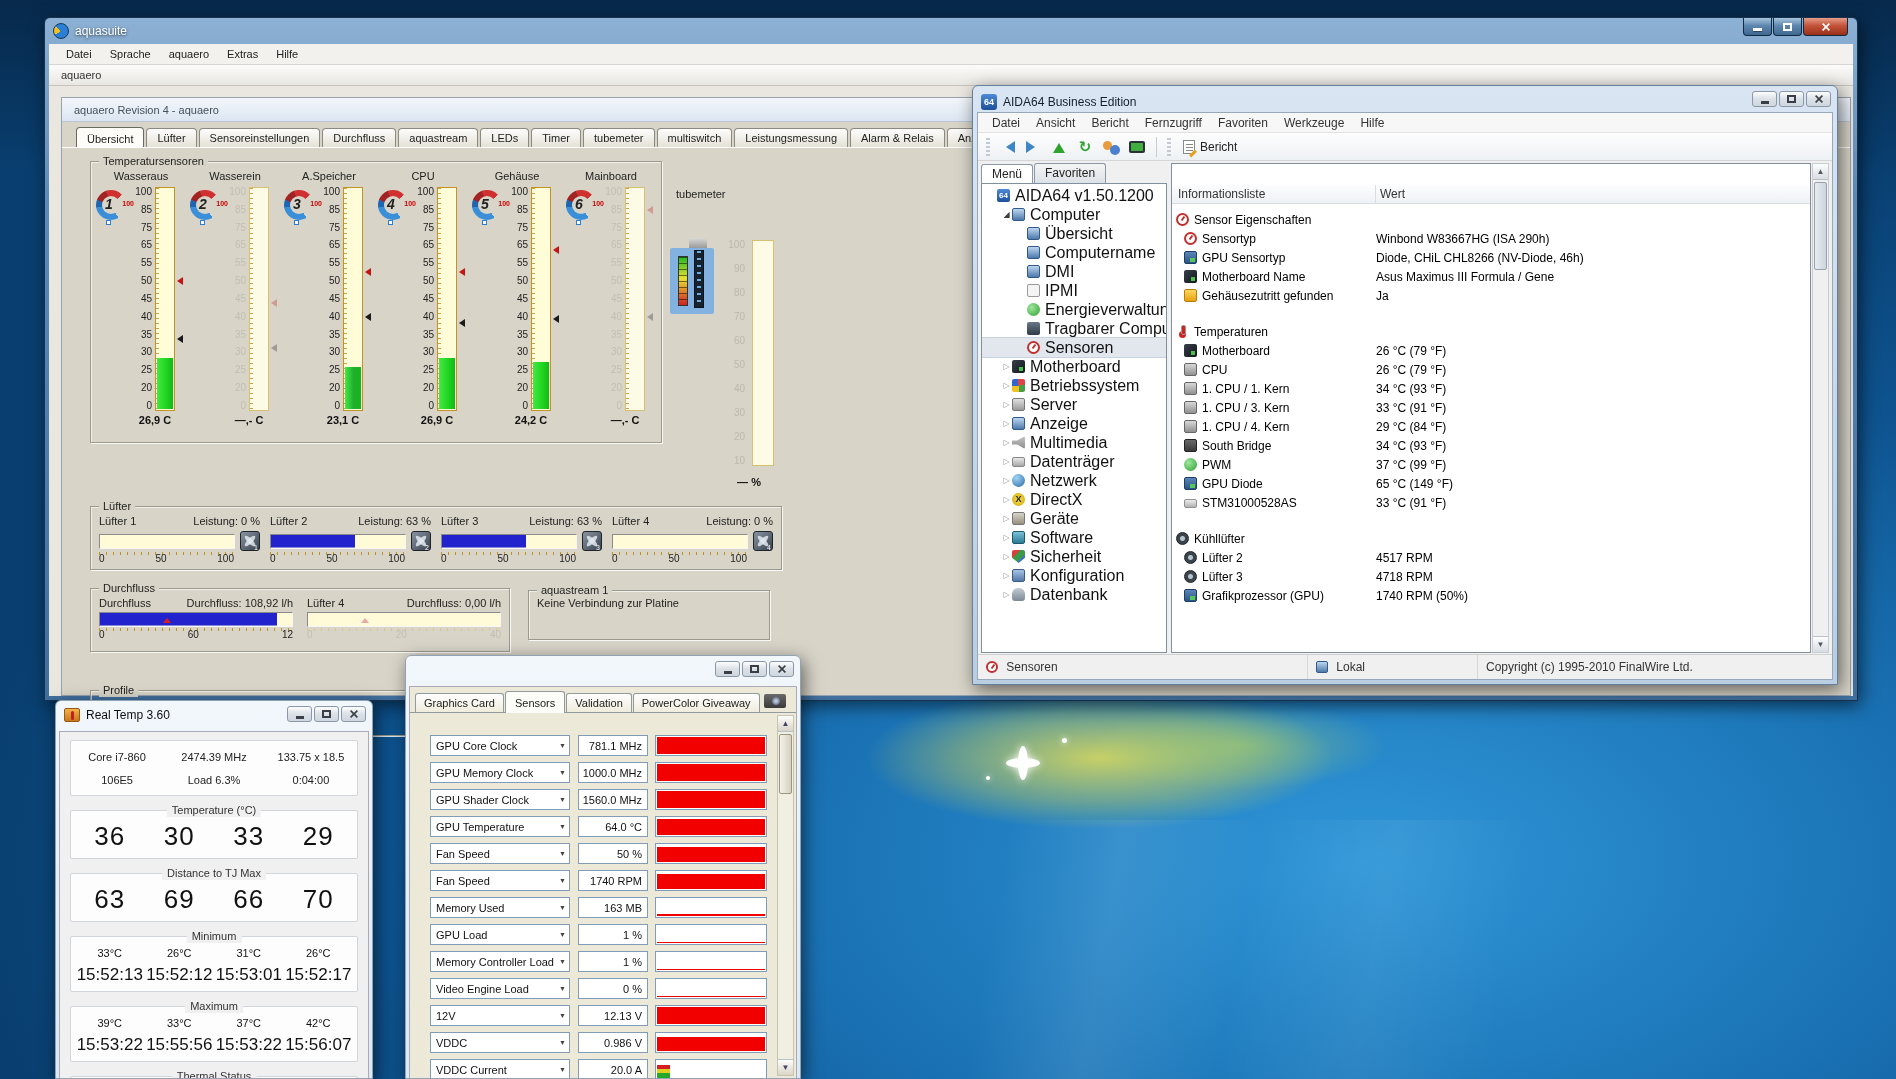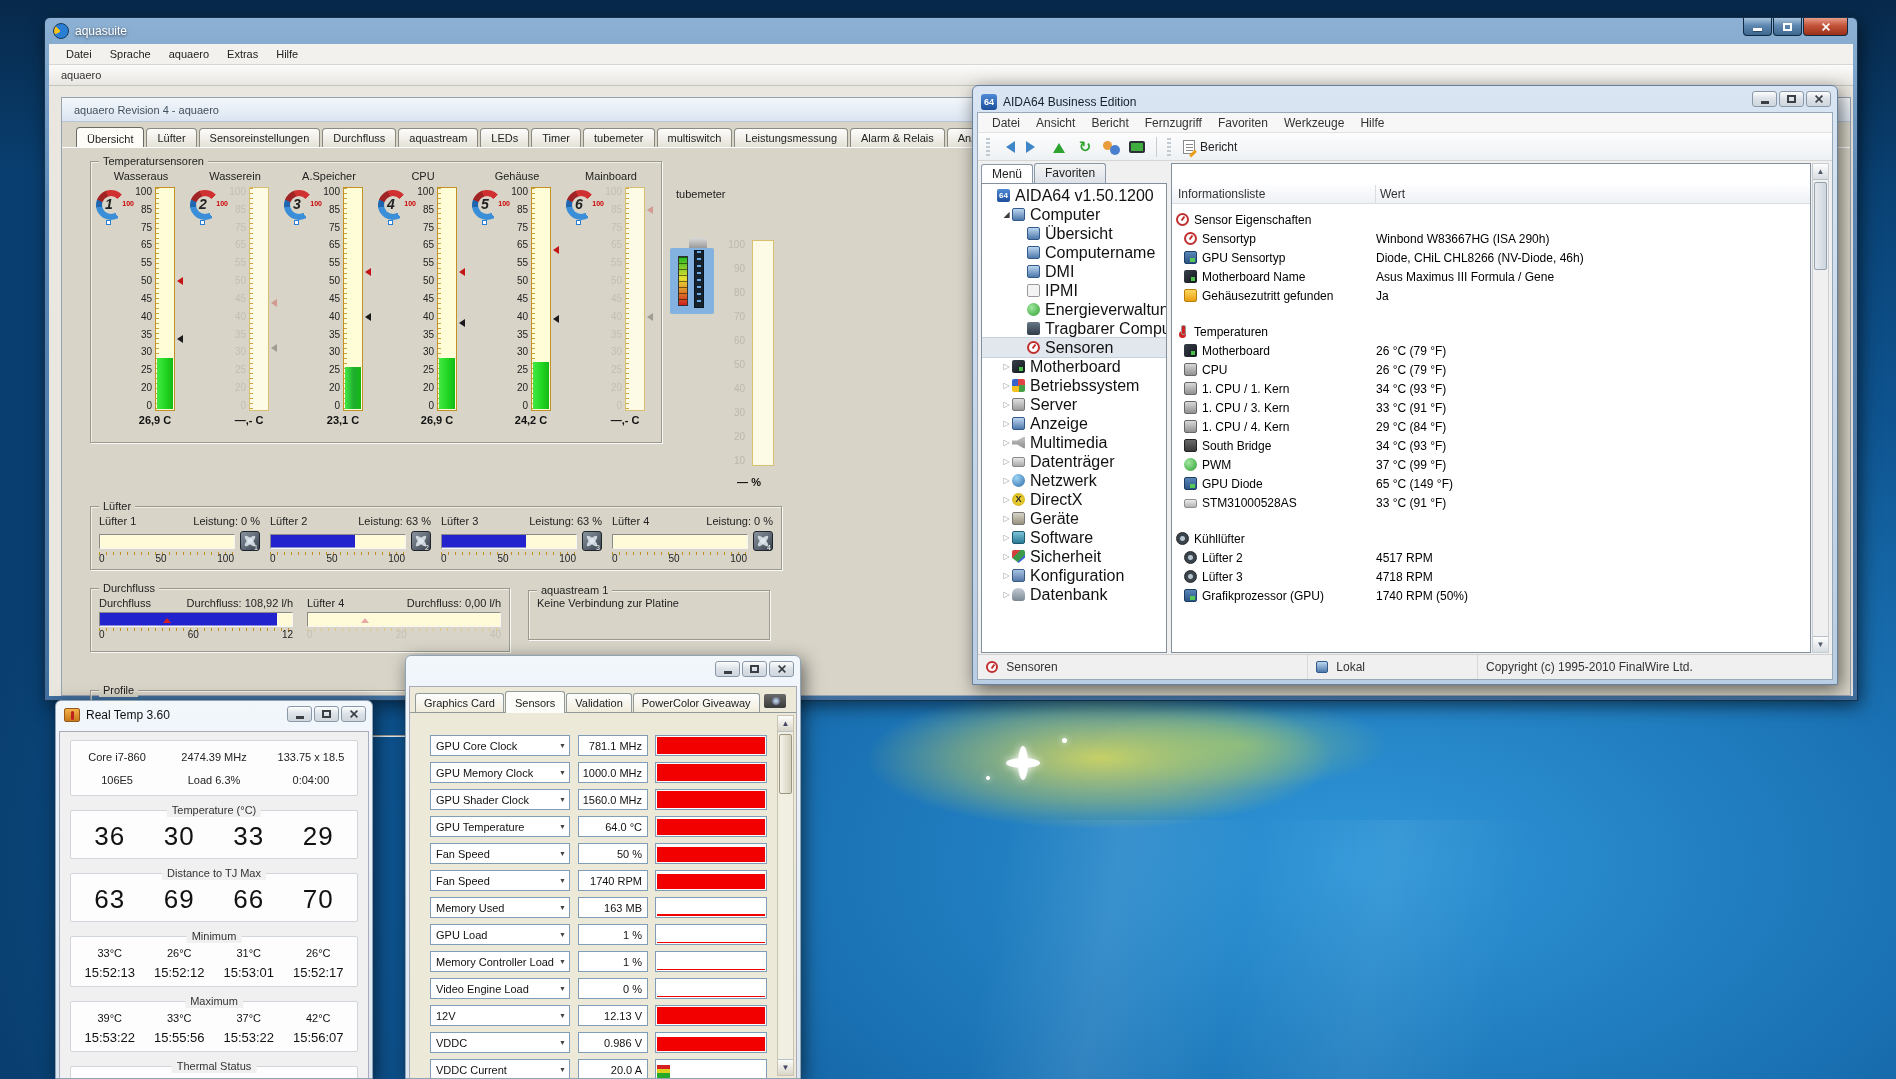--- a/index.html
+++ b/index.html
@@ -243,21 +243,21 @@
   .rt-icon{width:16px;height:14px;margin-right:6px;background:linear-gradient(#f4b24a,#c87818);border:1px solid #96591a;border-radius:2px;position:relative;}
   .rt-icon::after{content:"";position:absolute;left:6px;top:2px;width:3px;height:9px;background:#c02020;border-radius:2px;}
   .rtw .winbtns{position:absolute;right:6px;top:5px;}
   .rt-client{position:absolute;left:3px;right:3px;top:30px;bottom:0;background:#f0f0f0;border:1px solid #aab;border-bottom:none;padding:8px 10px 0 10px;}
   .rt-info{background:#fdfdfd;border:1px solid #d0d6db;border-radius:2px;height:56px;display:grid;grid-template-columns:1fr 1.2fr 1fr;grid-template-rows:1fr 1fr;align-items:center;text-align:center;font-size:11px;color:#222;padding:4px 2px;}
   .rt-group{position:relative;background:#fdfdfd;border:1px solid #d0d6db;border-radius:2px;margin-top:14px;padding:10px 4px 6px 4px;}
   .rt-cap{position:absolute;top:-7px;left:50%;transform:translateX(-50%);background:#f0f0f0;padding:0 5px;font-size:11px;color:#333;white-space:nowrap;line-height:13px;}
   .rt-vals{display:grid;grid-template-columns:1fr 1fr 1fr 1fr;text-align:center;font-size:11px;color:#111;}
   .rt-group.big .rt-vals{font-size:26px;letter-spacing:1px;}
   .rt-times{display:none;margin-top:6px;}
-  .rt-times.show{display:grid;grid-template-columns:1fr 1fr 1fr 1fr;text-align:center;font-size:13px;color:#111;}
+  .rt-times.show{display:grid;grid-template-columns:1fr 1fr 1fr 1fr;text-align:center;font-size:17px;color:#111;}
 </style>
 </head>
 <body>
 
 <div class="desktop">
   <div class="streak"></div>
   <div class="glow"></div>
   <div class="glow2"></div>
   <div class="flower"></div>
   <span class="dot" style="left:1062px;top:738px;width:5px;height:5px;"></span>

